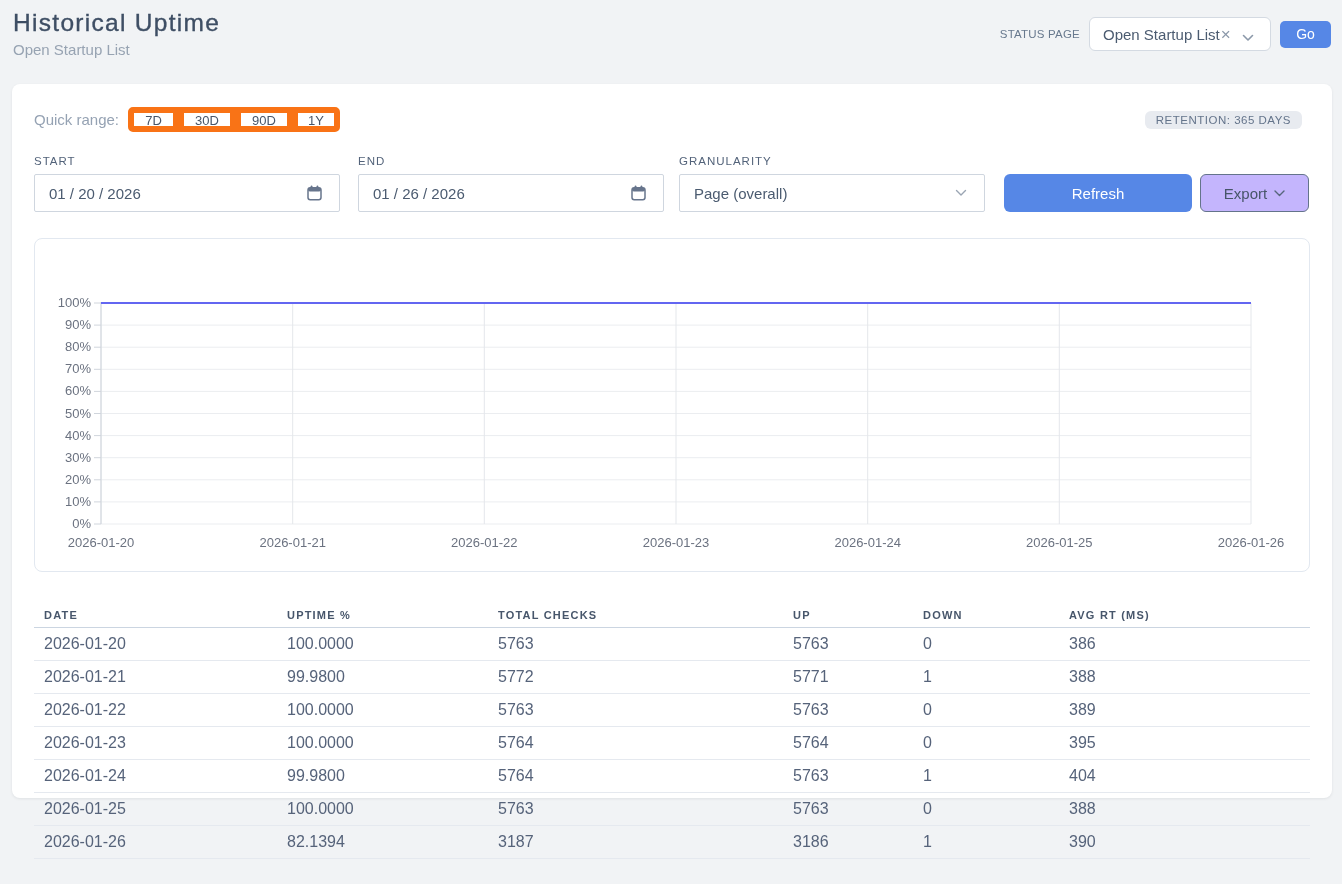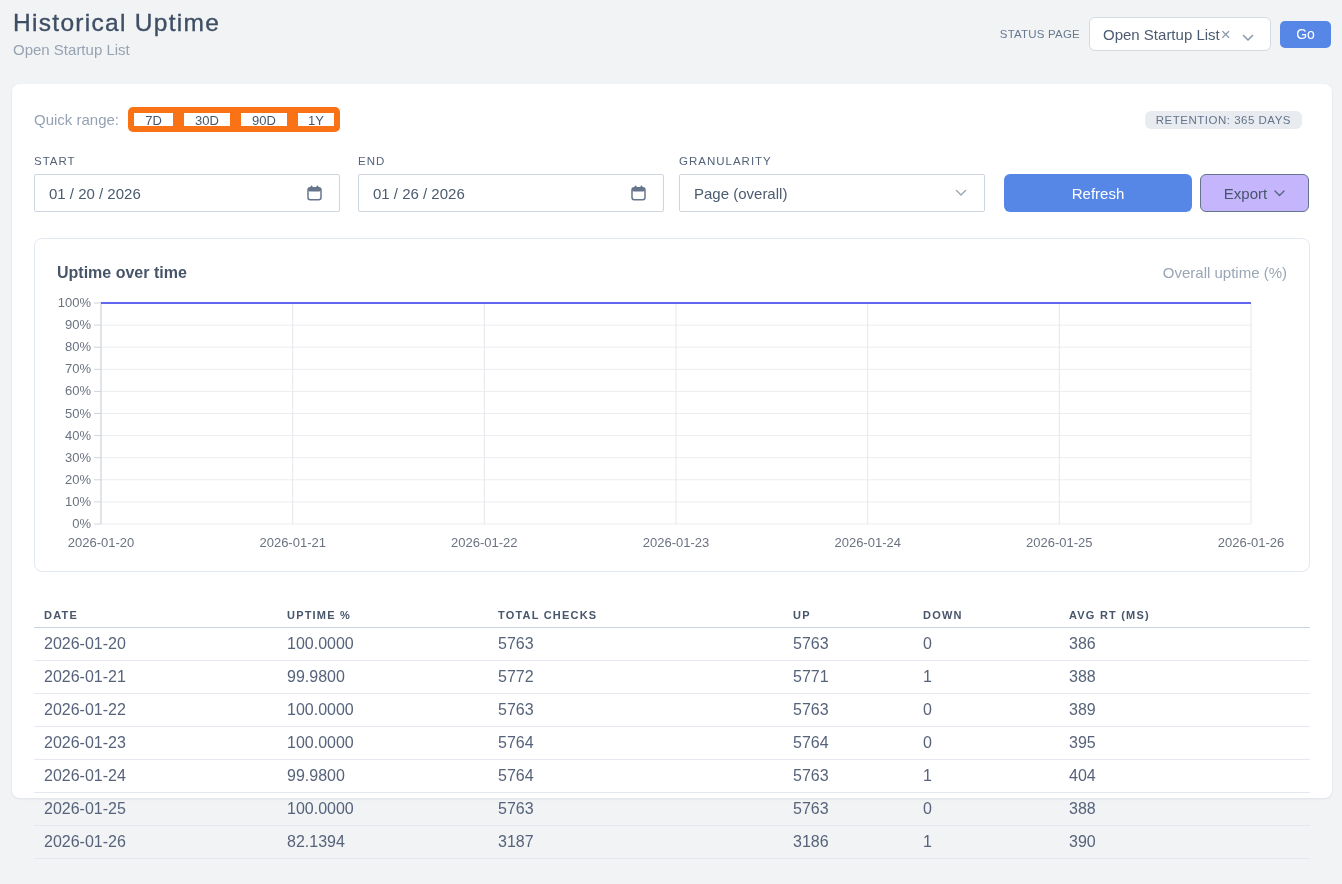--- a/index.html
+++ b/index.html
@@ -115,24 +115,20 @@
     </div>
     <button class="refresh">Refresh</button>
     <button class="export">Export
       <svg width="11" height="7" viewBox="0 0 11 7">
           <path d="M1 1 L5.5 5.5 L10 1" fill="none" stroke="#56667c" stroke-width="1.4" stroke-linecap="round" stroke-linejoin="round"></path>
         </svg>
     </button>
   </div>
 
   <div class="chartcard">
-    <div class="chead">
-      <span class="ctitle">Uptime over time</span>
-      <span class="clegend">Overall uptime (%)</span>
-    </div>
     <svg class="chart-svg" width="1274" height="332" viewBox="0 0 1274 332">
       <line x1="66.0" y1="64.0" x2="1216.0" y2="64.0" stroke="#ebedf0" stroke-width="1"></line>
       <line x1="66.0" y1="86.1" x2="1216.0" y2="86.1" stroke="#ebedf0" stroke-width="1"></line>
       <line x1="66.0" y1="108.2" x2="1216.0" y2="108.2" stroke="#ebedf0" stroke-width="1"></line>
       <line x1="66.0" y1="130.3" x2="1216.0" y2="130.3" stroke="#ebedf0" stroke-width="1"></line>
       <line x1="66.0" y1="152.4" x2="1216.0" y2="152.4" stroke="#ebedf0" stroke-width="1"></line>
       <line x1="66.0" y1="174.5" x2="1216.0" y2="174.5" stroke="#ebedf0" stroke-width="1"></line>
       <line x1="66.0" y1="196.6" x2="1216.0" y2="196.6" stroke="#ebedf0" stroke-width="1"></line>
       <line x1="66.0" y1="218.7" x2="1216.0" y2="218.7" stroke="#ebedf0" stroke-width="1"></line>
       <line x1="66.0" y1="240.8" x2="1216.0" y2="240.8" stroke="#ebedf0" stroke-width="1"></line>

